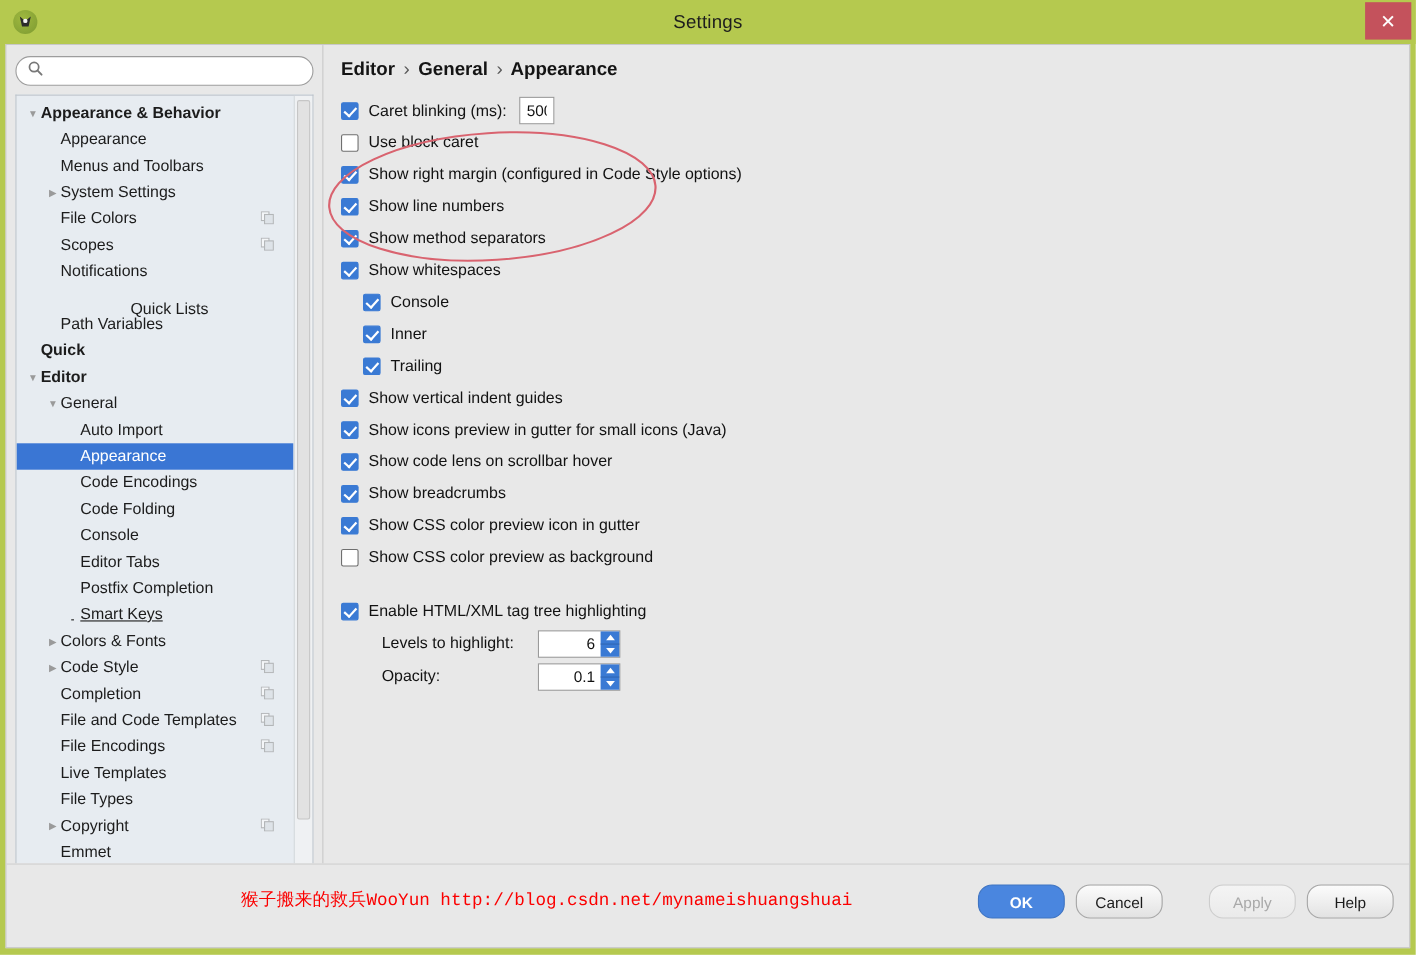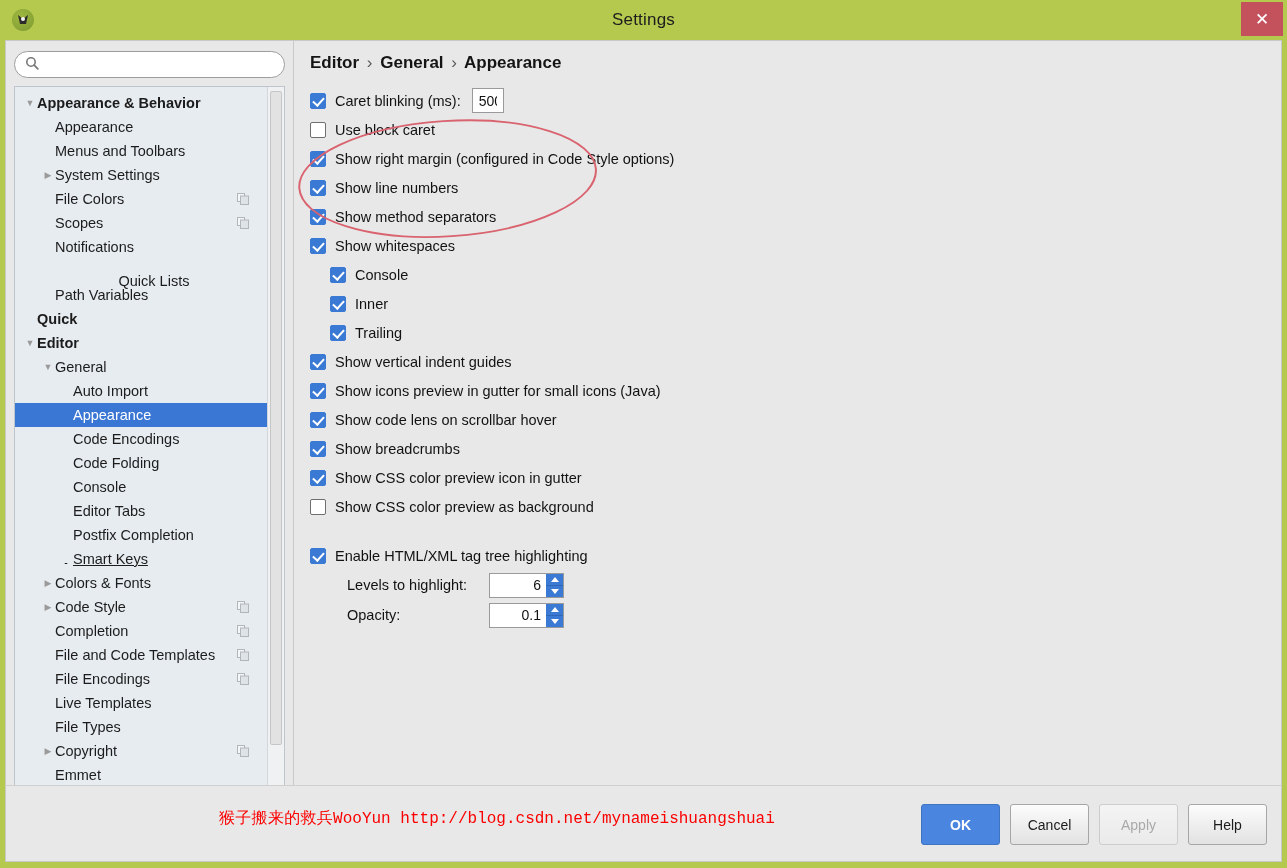--- a/index.html
+++ b/index.html
@@ -358,46 +358,47 @@
     letter-spacing: 0;
   }
   .btns {
     position: absolute;
     right: 14px;
     top: 18px;
     display: flex;
     gap: 10px;
   }
   .btn {
-    height: 41px;
+    height: 31px;
     min-width: 79px;
     padding: 0 14px;
     box-sizing: border-box;
     font-size: 14px;
     font-family: "Liberation Sans", sans-serif;
-    border-radius: 3px;
+    border-radius: 13px;
     display: flex;
     align-items: center;
     justify-content: center;
     cursor: pointer;
     border: 1px solid #a6a6a6;
     background: linear-gradient(#fcfcfc, #e2e2e2);
     color: #1b1b1b;
   }
   .btn.primary {
     background: #4a86df;
     border: 1px solid #3f74c2;
     color: #ffffff;
     font-weight: bold;
   }
   .btn.disabled {
     color: #a9a9a9;
     background: linear-gradient(#f4f4f4, #eaeaea);
     border: 1px solid #cdcdcd;
     cursor: default;
+    margin-left: 32px;
   }
 </style>
 </head>
 <body>
 
 <div class="window">
 
   <div class="titlebar">
     <div class="title-icon">
       <svg width="14" height="14" viewBox="0 0 14 14">

